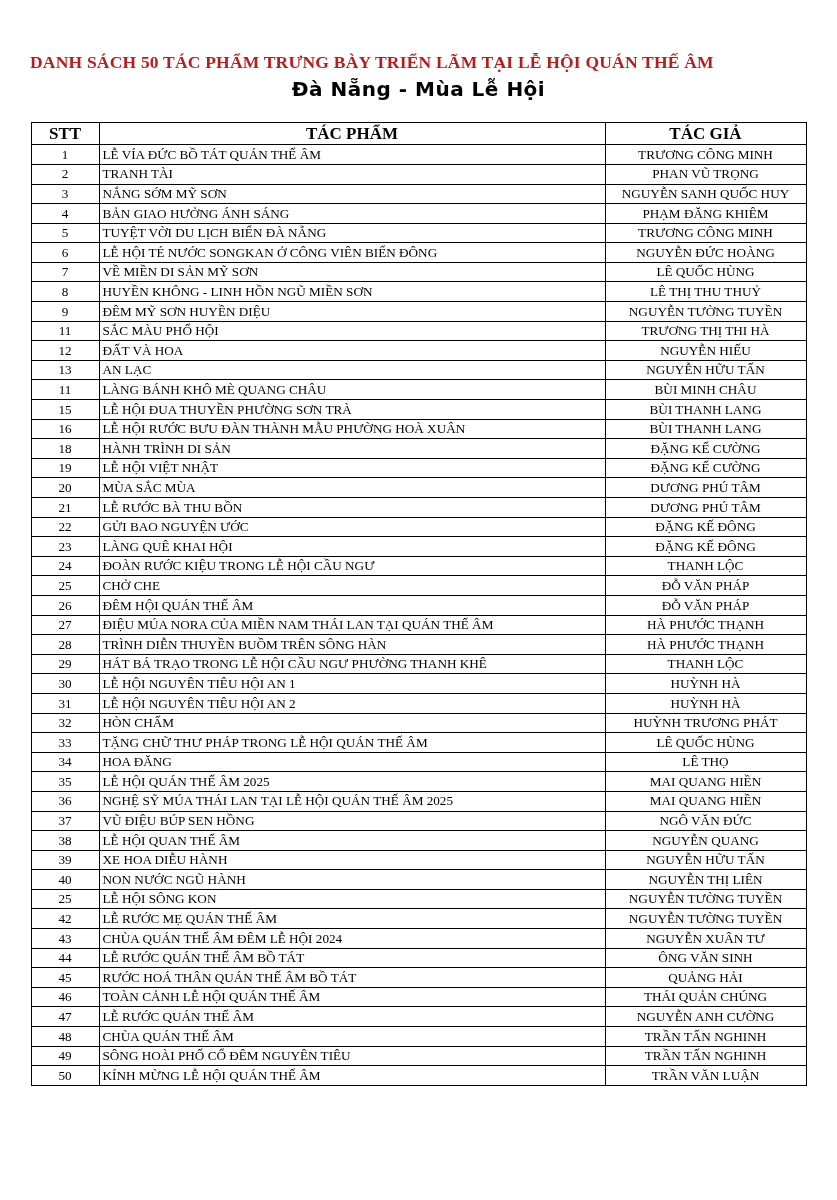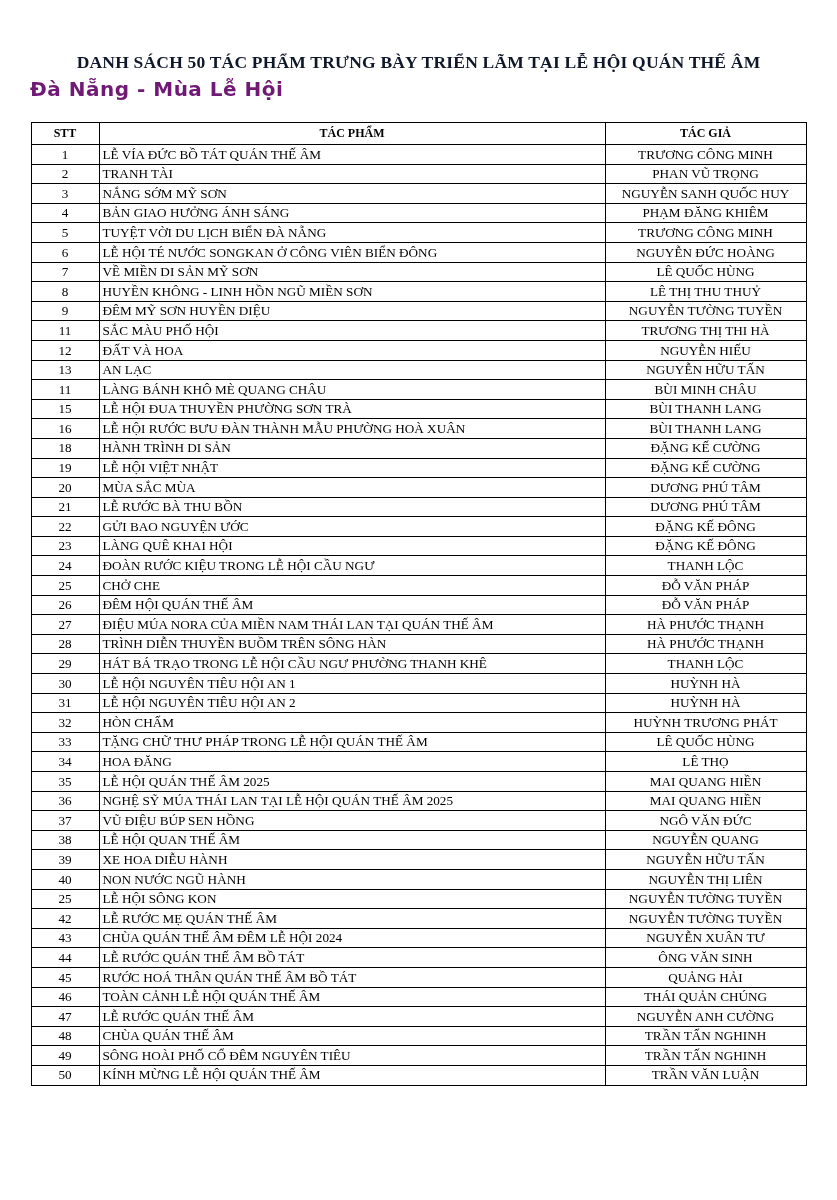--- a/index.html
+++ b/index.html
@@ -15,34 +15,33 @@
     overflow: hidden;
   }
   .page {
     width: 837px;
     height: 1200px;
     box-sizing: border-box;
     padding: 52px 30px 0 30px;
     position: relative;
   }
   .title-main {
-    text-align: center;
     font-family: "Liberation Serif", serif;
     font-weight: bold;
     font-size: 17.5px;
     letter-spacing: 0.2px;
-    color: #0f172a;
+    color: #b91c1c;
     white-space: nowrap;
   }
   .title-sub {
-    text-align: left;
+    text-align: center;
     font-family: "DejaVu Sans", sans-serif;
     font-weight: bold;
     font-size: 20px;
-    color: #701a75;
+    color: #000000;
     margin-top: 4px;
     letter-spacing: 0.5px;
   }
   table.list {
     margin: 21px auto 0 auto;
     border-collapse: collapse;
     width: 775px;
     table-layout: fixed;
   }
   table.list th, table.list td {
@@ -51,21 +50,21 @@
     line-height: 1.02;
     padding: 1px 3px;
     height: 19.6px;
     box-sizing: border-box;
     overflow: hidden;
     white-space: nowrap;
   }
   table.list th {
     text-align: center;
     font-weight: bold;
-    font-size: 12px;
+    font-size: 17px;
     height: 22px;
     padding: 2px 3px;
   }
   col.c-stt { width: 68px; }
   col.c-work { width: 506px; }
   col.c-author { width: 201px; }
 
   td.stt {
     text-align: center;
   }

